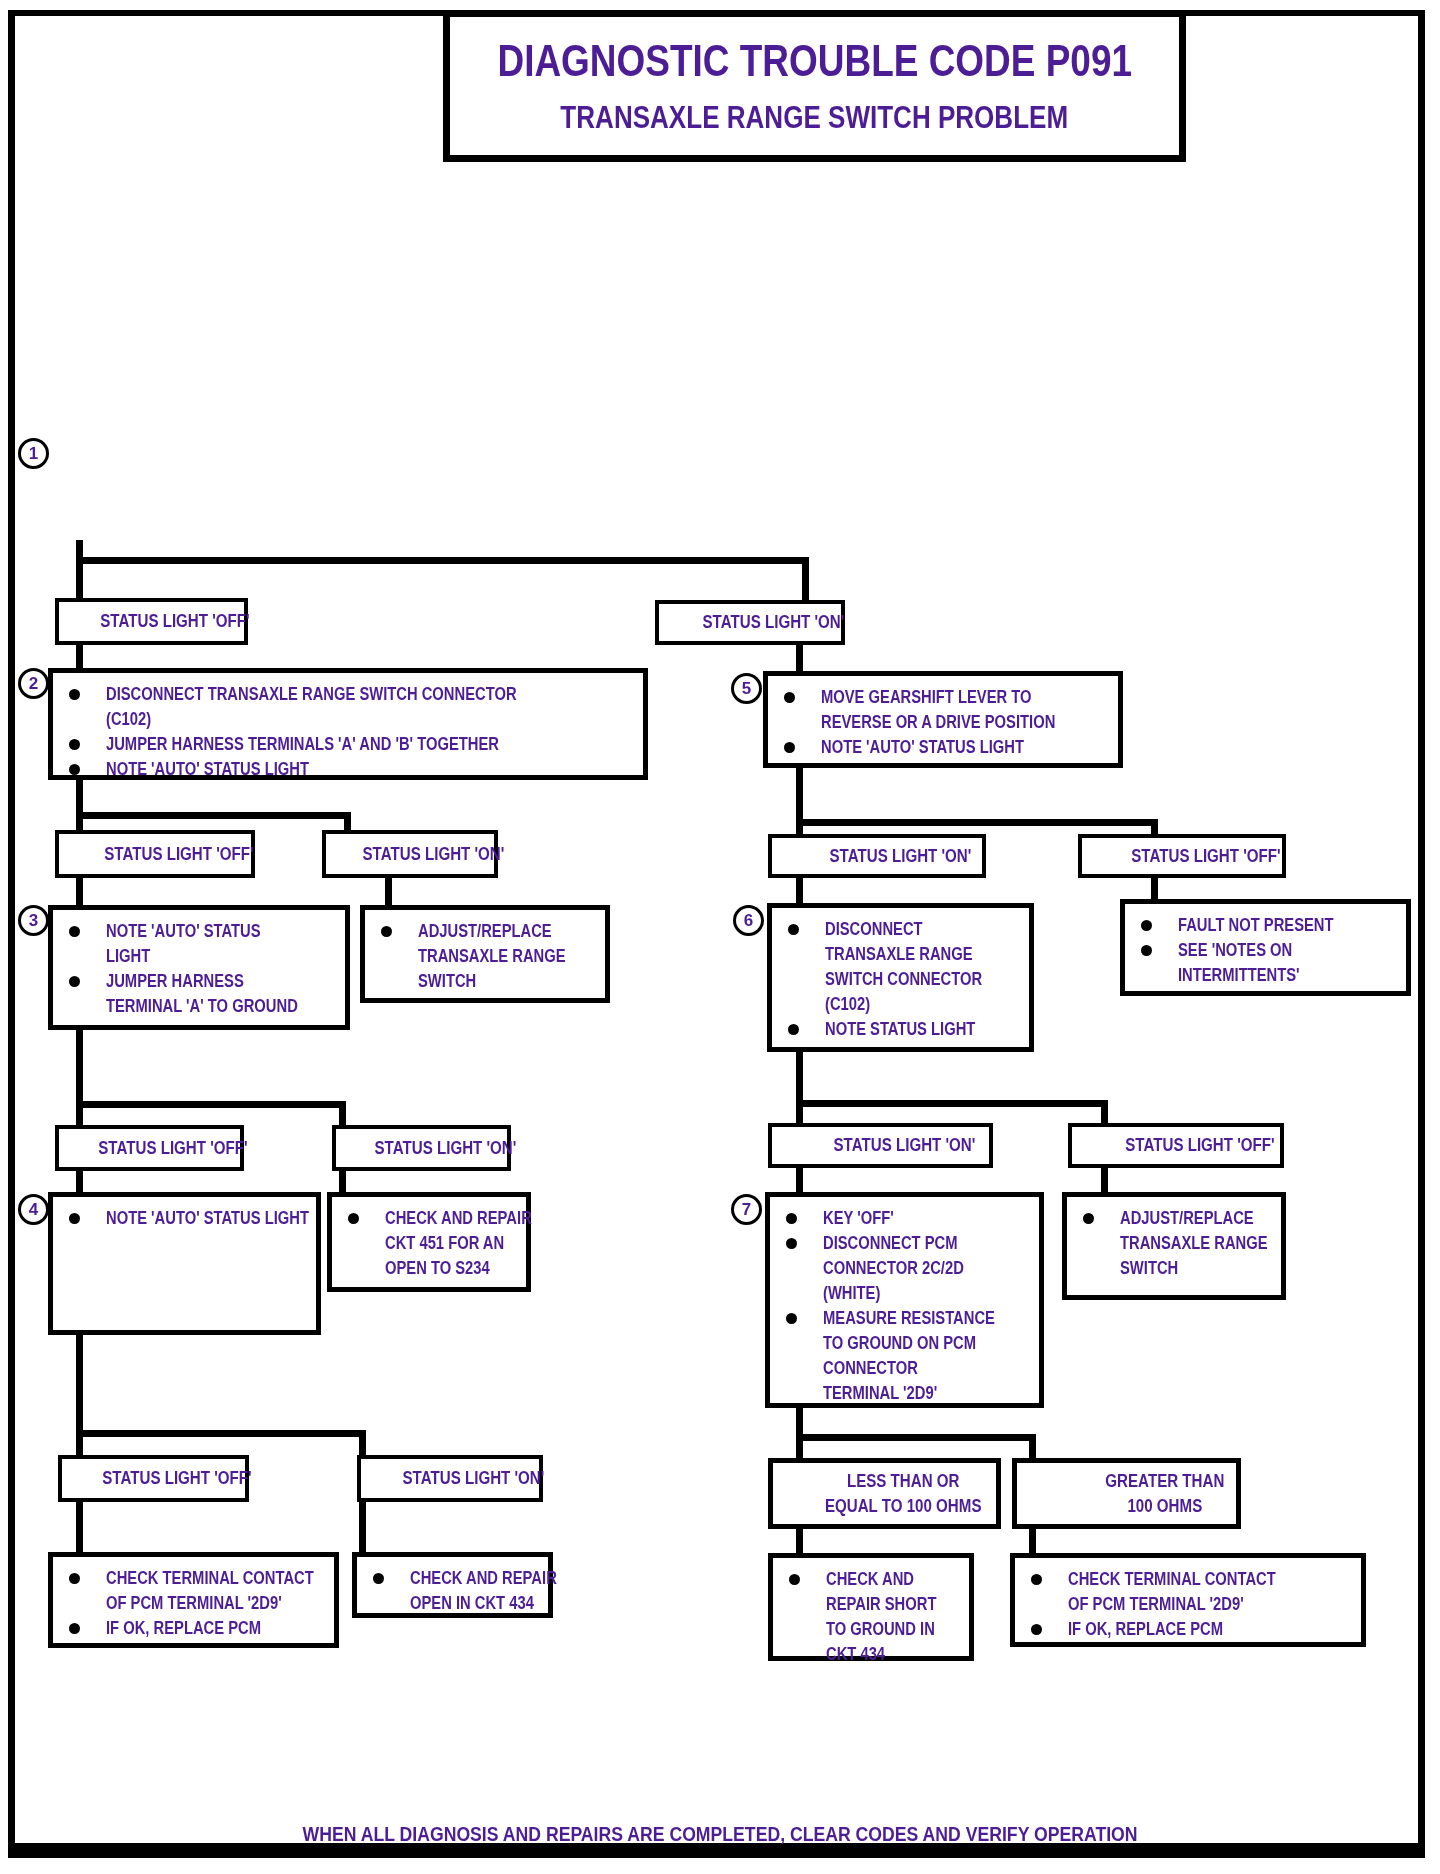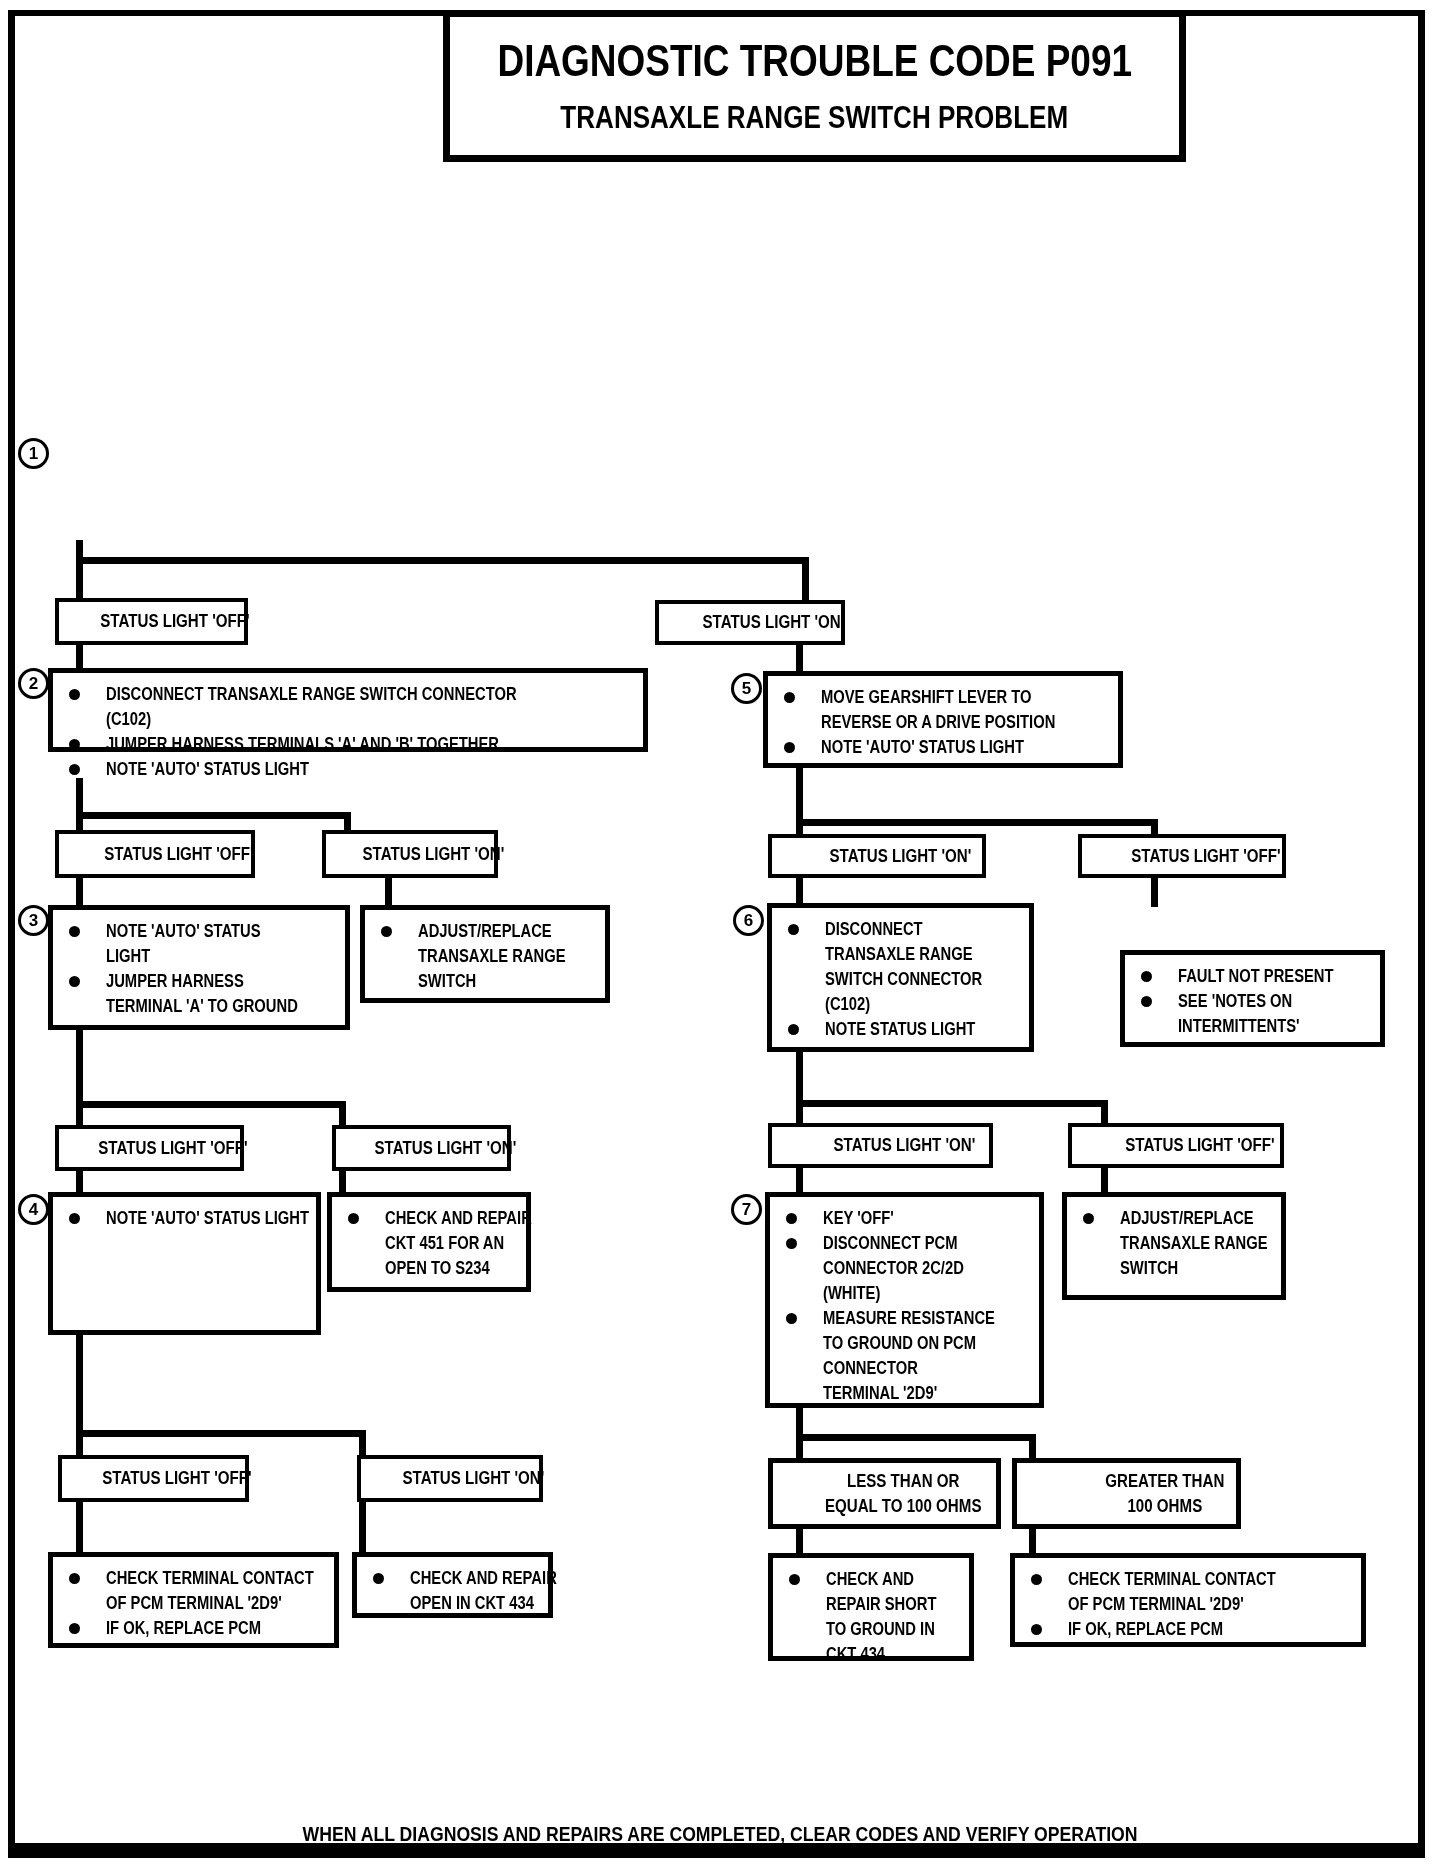--- a/index.html
+++ b/index.html
@@ -1,18 +1,18 @@
 <!DOCTYPE html>
 <html><head>
 <meta charset="utf-8">
 <style>
   html,body { margin:0; padding:0; background:#e8e8e8; }
   #page {
     position:relative; width:1440px; height:1874px; background:#ffffff;
-    font-family:"Liberation Sans", sans-serif; color:#000000; overflow:hidden;
+    font-family:"Liberation Sans", sans-serif; color:#4c1d95; overflow:hidden;
   }
   
   #frame {
     position:absolute; left:8px; top:10px; width:1417px; height:1848px;
     border-left:7px solid #000; border-top:6px solid #000;
     border-right:7px solid #000; border-bottom:15px solid #000;
     box-sizing:border-box;
   }
   .box { position:absolute; background:#fff; border:5px solid #000; box-sizing:border-box; }
   .status { border-width:4px; display:flex; align-items:center; justify-content:center;
@@ -86,21 +86,21 @@
   <div class="line" style="left:1029px;top:1434px;width:7px;height:26px"></div>
   <div class="line" style="left:796px;top:1526px;width:7px;height:29px"></div>
   <div class="line" style="left:1029px;top:1526px;width:7px;height:29px"></div>
 
   <div class="stepnum" style="left:18px;top:438px">1</div>
 
   <div class="box status" style="left:55px;top:598px;width:193px;height:47px"><span class="t">STATUS LIGHT 'OFF'</span></div>
   <div class="box status" style="left:655px;top:600px;width:190px;height:45px"><span class="t">STATUS LIGHT 'ON'</span></div>
 
   <div class="stepnum" style="left:18px;top:668px">2</div>
-  <div class="box" style="left:48px;top:668px;width:600px;height:84px">
+  <div class="box" style="left:48px;top:668px;width:600px;height:112px">
     <ul class="bullets">
       <li>
           <span class="dot"></span>
           <span class="t">DISCONNECT TRANSAXLE RANGE SWITCH CONNECTOR
 (C102)</span>
         </li>
       <li>
           <span class="dot"></span>
           <span class="t">JUMPER HARNESS TERMINALS 'A' AND 'B' TOGETHER</span>
         </li>
@@ -168,21 +168,21 @@
 SWITCH CONNECTOR
 (C102)</span>
         </li>
       <li>
           <span class="dot"></span>
           <span class="t">NOTE STATUS LIGHT</span>
         </li>
     </ul>
   </div>
 
-  <div class="box" style="left:1120px;top:950px;width:265px;height:97px">
+  <div class="box" style="left:1120px;top:899px;width:291px;height:97px">
     <ul class="bullets">
       <li>
           <span class="dot"></span>
           <span class="t">FAULT NOT PRESENT</span>
         </li>
       <li>
           <span class="dot"></span>
           <span class="t">SEE 'NOTES ON
 INTERMITTENTS'</span>
         </li>

